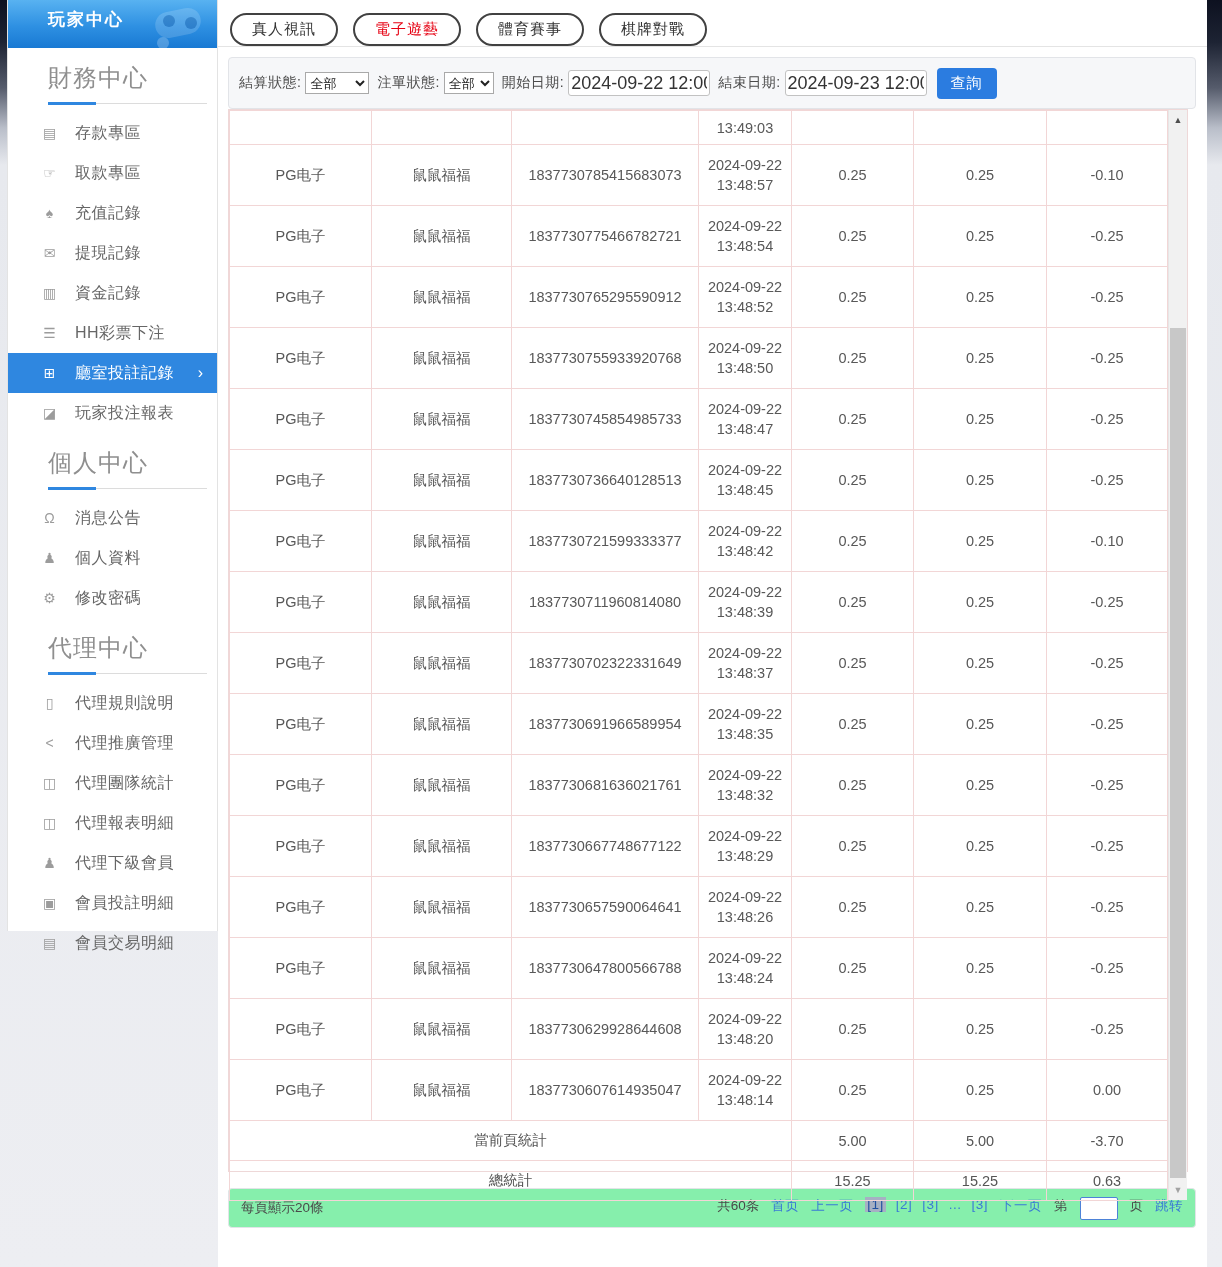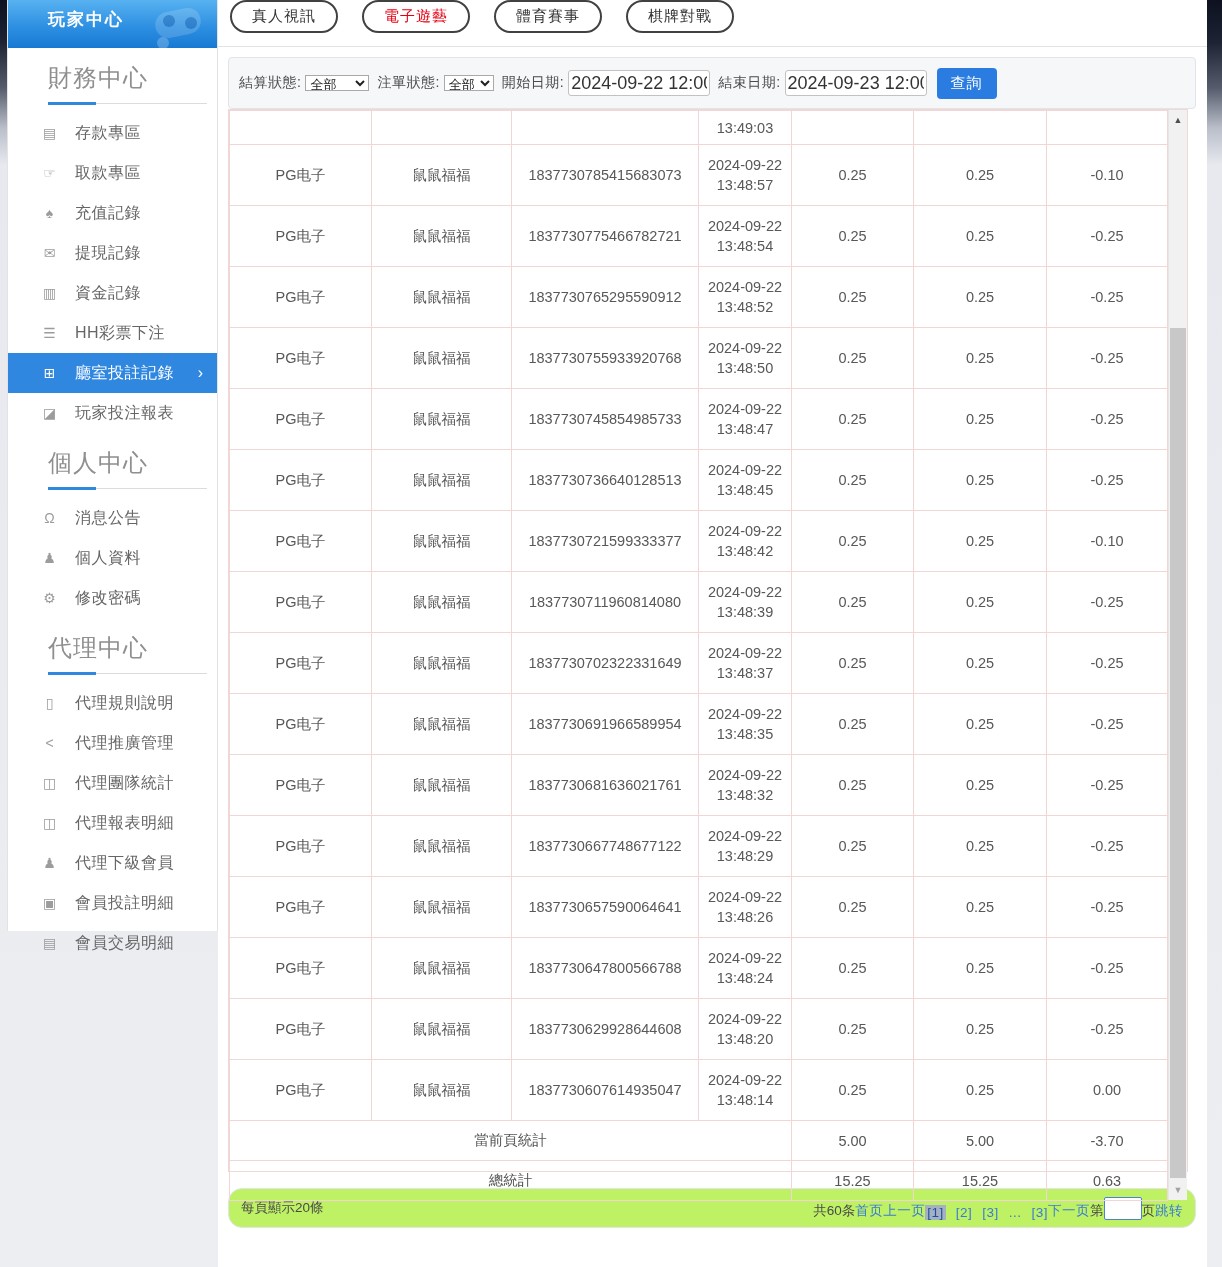--- a/index.html
+++ b/index.html
@@ -24,51 +24,51 @@
   .sb-rule{height:1px;background:#dcdcdc;margin:0 10px 9px 40px;position:relative;}
   .sb-rule:before{content:"";position:absolute;left:0;top:-1px;width:48px;height:3px;background:#2f87e0;}
   .sb-item{height:40px;display:flex;align-items:center;padding-left:33px;cursor:pointer;box-sizing:border-box;}
   .sb-icon{width:17px;font-size:14px;color:#9c9c9c;text-align:center;flex:none;}
   .sb-label{font-size:16px;color:#666;margin-left:17px;letter-spacing:.5px;}
   .sb-item.active{background:#2f87e0;}
   .sb-item.active .sb-icon,.sb-item.active .sb-label{color:#fff;}
   .sb-chev{margin-left:auto;margin-right:14px;color:#fff;font-size:16px;line-height:1;}
   
   .main{position:absolute;left:218px;top:0;width:989px;height:1267px;background:#fff;}
-  .tabbar{height:47px;border-bottom:1px solid #e4e4e4;display:flex;align-items:flex-start;gap:24px;padding-left:12px;box-sizing:border-box;}
+  .tabbar{height:47px;border-bottom:1px solid #e4e4e4;display:flex;align-items:flex-end;gap:15px;padding-left:12px;box-sizing:border-box;}
   .tab{background:#fff;border:2px solid #414141;border-radius:17px;padding:5px 20px;font-size:15px;color:#333;
     cursor:pointer;font-family:inherit;letter-spacing:1px;}
   .tab.selected{color:#e60012;}
   .filterbar{margin:10px 0 0 10px;width:968px;height:52px;background:#f6f7f9;border:1px solid #e2e4e8;border-radius:4px;
     display:flex;align-items:center;padding-left:10px;box-sizing:border-box;font-size:14px;color:#4a4a4a;}
   .flabel{margin:0 4px 0 8px;letter-spacing:.5px;}
-  .filterbar select{height:16px;font-size:13px;border:1px solid #a9a9a9;background:#fff;color:#222;font-family:inherit;}
+  .filterbar select{height:22px;font-size:13px;border:1px solid #a9a9a9;background:#fff;color:#222;font-family:inherit;}
   .filterbar input.date{width:142px;height:26px;border:1px solid #c2c2c2;border-radius:3px;text-align:center;
     font-size:18px;color:#333;font-family:inherit;box-sizing:border-box;}
   .btn-search{margin-left:10px;background:#2b7ce0;color:#ffffff;border:none;border-radius:4px;height:31px;
     padding:0 14px;font-size:15px;cursor:pointer;font-family:inherit;letter-spacing:1px;}
   
   .table-wrap{position:relative;margin-left:10px;width:960px;height:1063px;border:1px solid #eed8d8;box-sizing:border-box;background:#fff;}
   table.bets{border-collapse:collapse;table-layout:fixed;width:939px;}
   table.bets td{border:1px solid #f2d6d6;text-align:center;vertical-align:middle;font-size:14.5px;color:#585858;
     overflow:hidden;white-space:nowrap;}
   tr.data-row{height:61px;}
   tr.data-row.partial{height:34px;}
   td .d1,td .d2{line-height:20px;}
   tr.total-row{height:40px;}
   tr.total-row td{font-size:14.5px;color:#555;}
   .vscroll{position:absolute;top:0;right:0;width:19px;height:1090px;background:#f1f1f1;border-left:1px solid #e6e6e6;box-sizing:border-box;}
   .varrow{position:absolute;left:0;width:100%;text-align:center;font-size:9px;cursor:pointer;}
   .varrow.up{top:5px;color:#4e4e4e;}
   .varrow.down{bottom:5px;color:#a2a2a2;}
   .vthumb{position:absolute;left:1px;top:218px;width:16px;height:850px;background:#c8c8c8;cursor:pointer;}
   
-  .pagebar{margin:16px 0 0 10px;width:968px;height:40px;background:#bef264;border:1px solid #e2e4e8;border-radius:14px;
+  .pagebar{margin:16px 0 0 10px;width:968px;height:40px;background:#86efac;border:1px solid #e2e4e8;border-radius:4px;
     display:flex;align-items:center;padding:16px 12px;box-sizing:border-box;font-size:13.5px;color:#4a4a4a;}
-  .pright{margin-left:auto;display:flex;align-items:flex-end;gap:0;}
+  .pright{margin-left:auto;display:flex;align-items:flex-start;gap:12px;}
   .pright a{color:#3a7bd5;text-decoration:none;cursor:pointer;letter-spacing:.5px;}
   .pg{color:#3a7bd5;cursor:pointer;}
   .pg.active{background:#a6b0c3;color:#1f4fa0;padding:0 2px;}
   .jump-input{width:38px;height:23px;border:1px solid #4d82d8;border-radius:2px;background:#fff;box-sizing:border-box;}
 </style>
 </head>
 <body>
 
 <div class="page">
 

